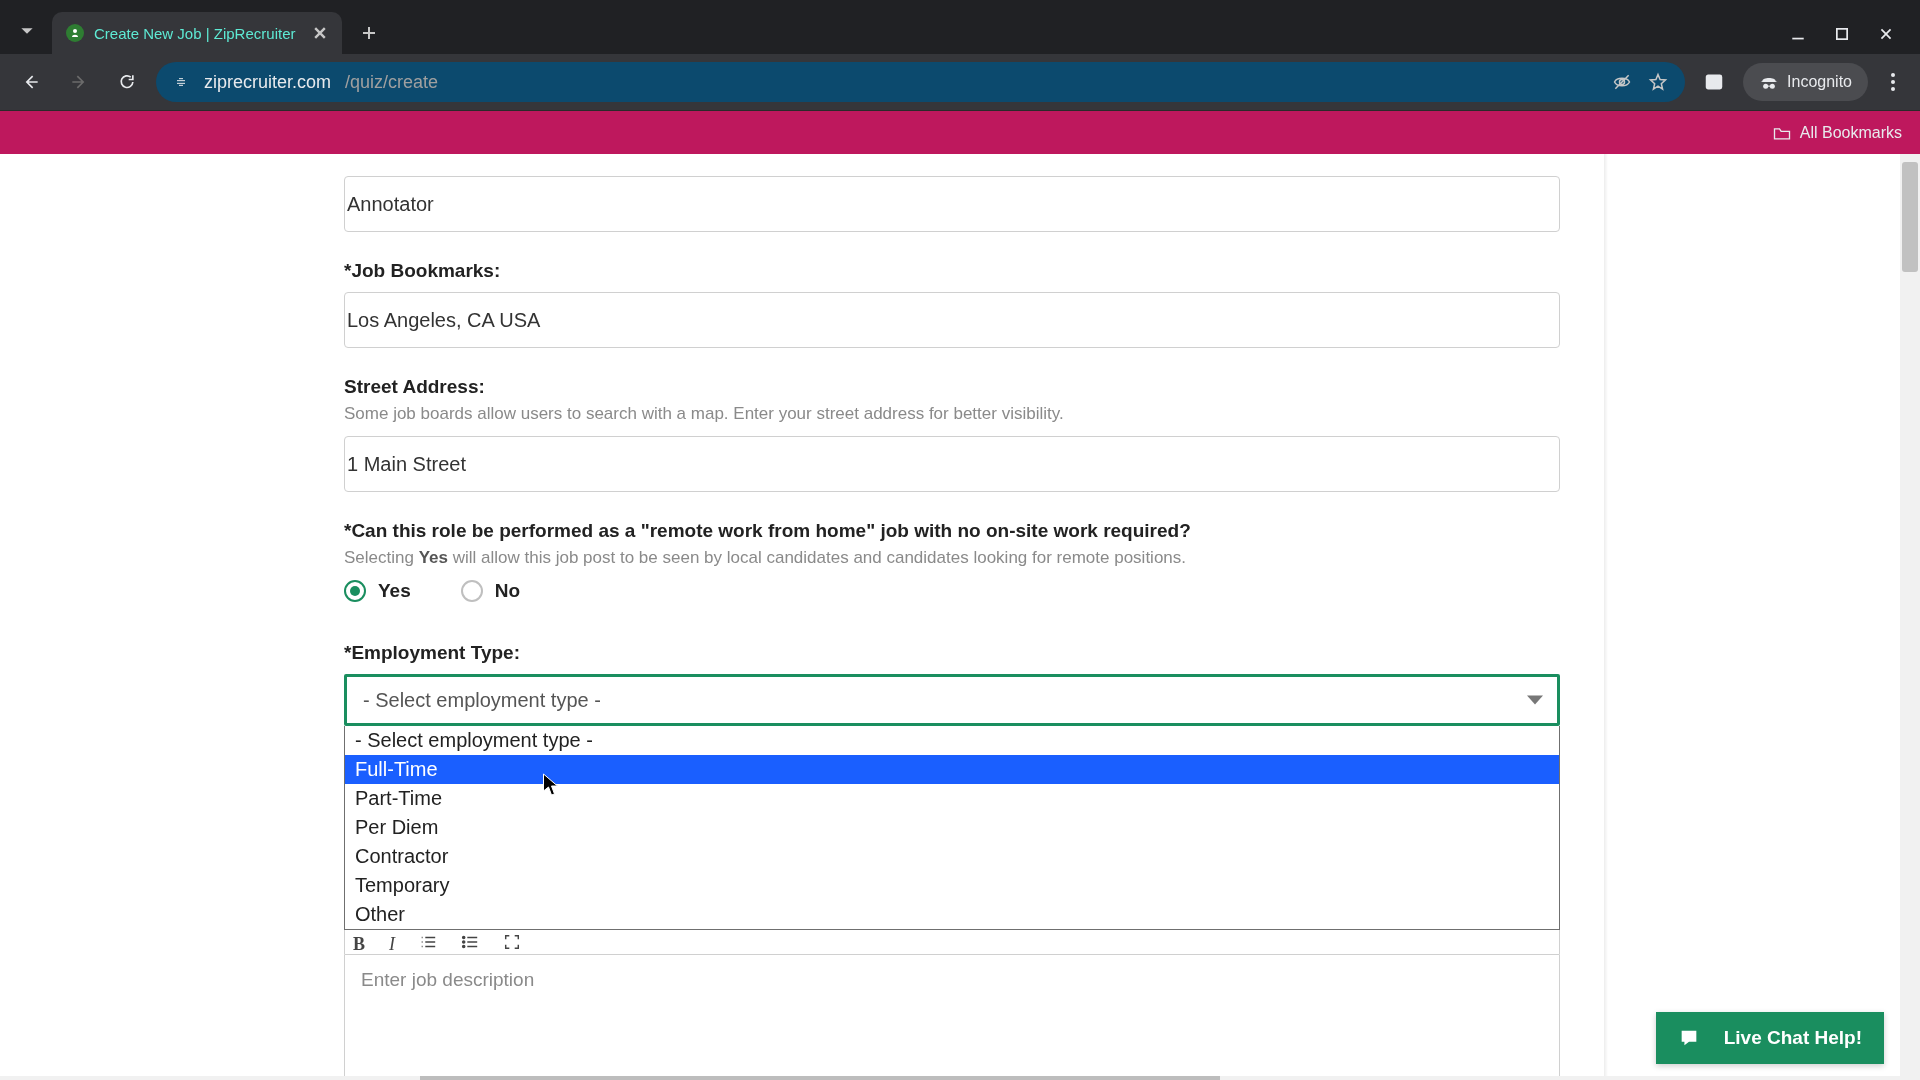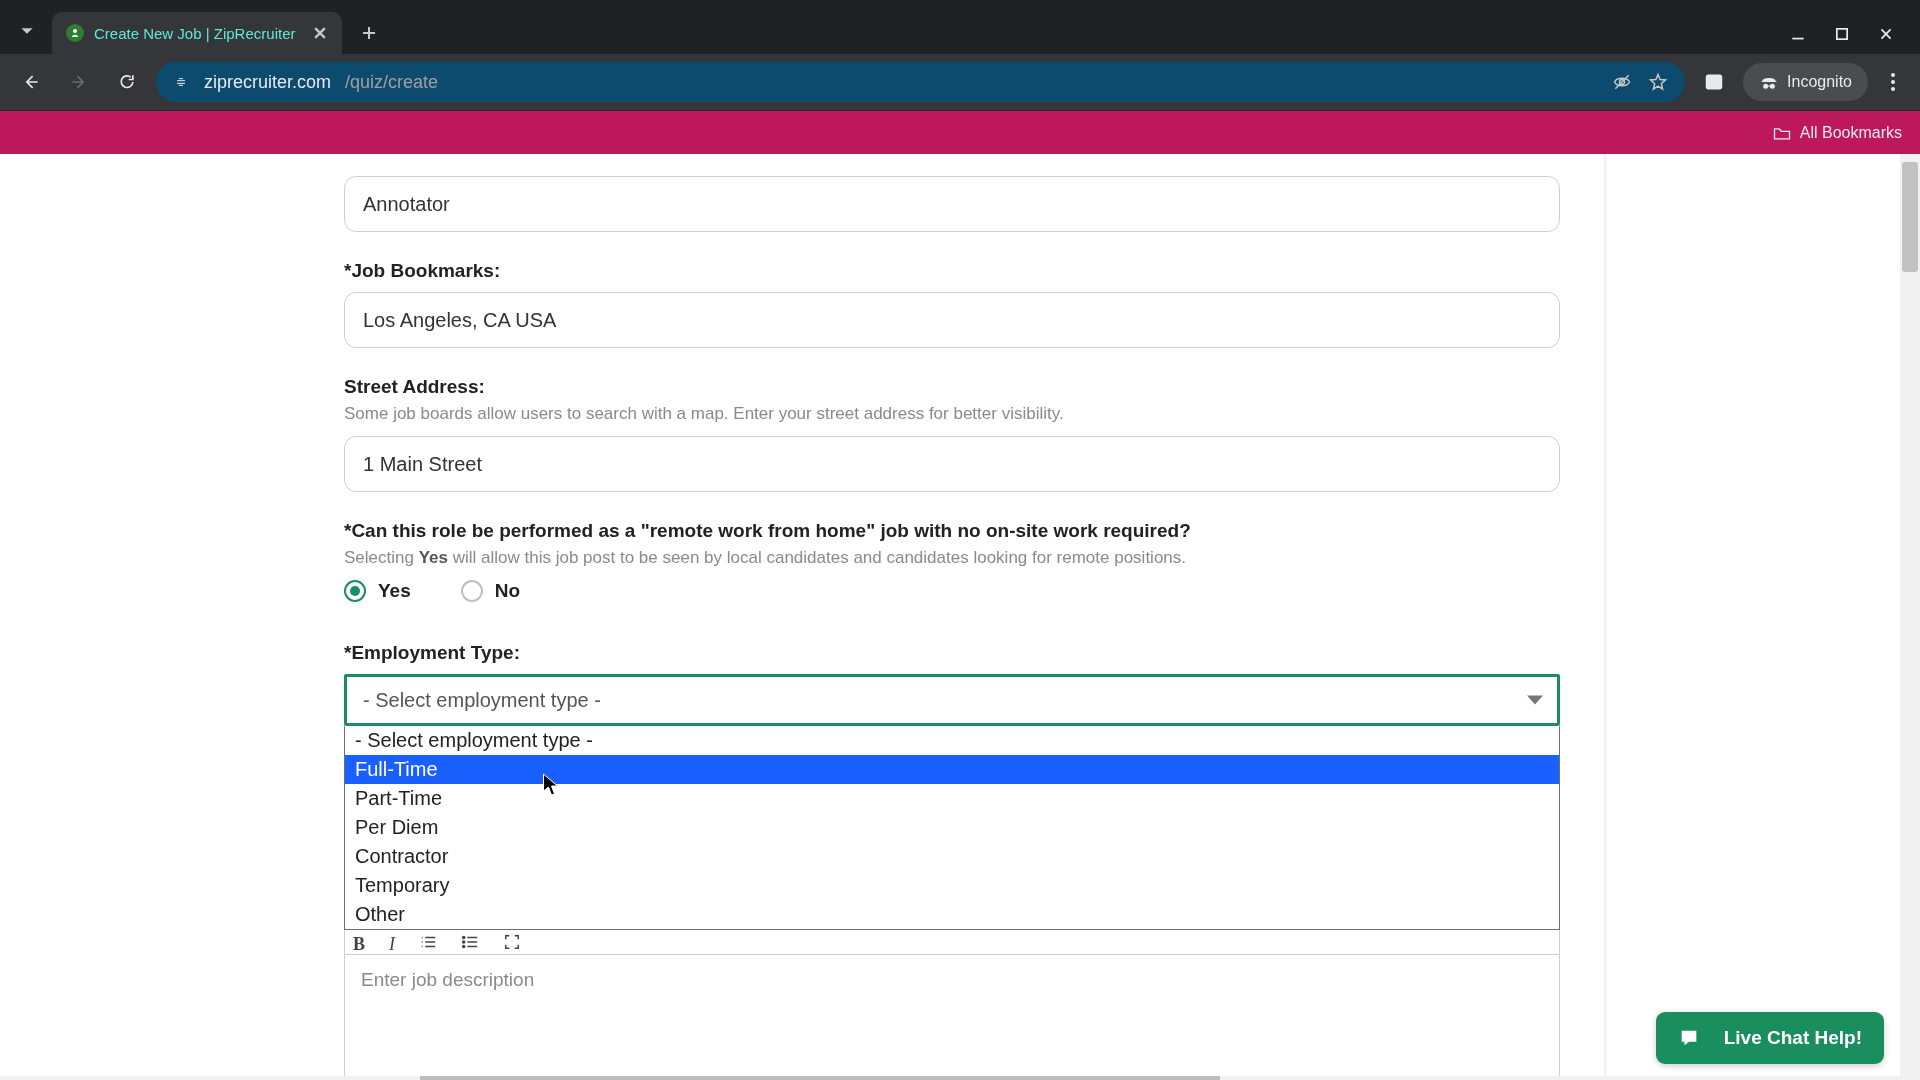--- a/index.html
+++ b/index.html
@@ -84,22 +84,22 @@
   .content-shadow-right {
     position:absolute; top:0; left:1604px; bottom:0; width:4px;
     background:linear-gradient(to right, rgba(0,0,0,0.07), rgba(0,0,0,0));
   }
 
   .form-wrap {
     position:absolute; left:344px; top:0px; width:1216px; padding-top: 22px;
     font-size:19px; color:#555;
   }
   .field-input {
-    width:100%; height:56px; border:1px solid #d0d0d0; border-radius:12px;
-    padding: 0 18px; font-size:20px; color:#333; background:#fff;
+    width:100%; height:56px; border:1px solid #d0d0d0; border-radius:4px;
+    padding: 0 2px; font-size:20px; color:#333; background:#fff;
     display:flex; align-items:center;
   }
   .label { font-weight:700; color:#222; font-size:19px; margin-top:28px; margin-bottom:10px;}
   .hint { color:#8a8a8a; font-size:17px; margin-top:-4px; margin-bottom:12px;}
   .hint .strong { font-weight:700; color:#555;}
   .radio-row { display:flex; gap:50px; margin-top:12px; align-items:center;}
   .radio { display:flex; align-items:center; gap:12px; font-size:19px; color:#222; font-weight:600;}
   .radio .r {
     width:22px; height:22px; border:2px solid #1a8e5f; border-radius:50%;
     display:flex; align-items:center; justify-content:center;
@@ -140,21 +140,21 @@
   .editor-toolbar .tb.i { font-style:italic; font-weight:400;}
   .editor-toolbar svg { width:18px; height:18px; stroke:#444; fill:none; stroke-width:1.6;}
   .editor-body {
     border:1px solid #d0d0d0; border-top:1px solid #d0d0d0; height:140px; padding:14px 16px;
     color:#8a8a8a; font-size:19px; border-radius:0 0 4px 4px;
   }
 
   
   .live-chat {
     position:absolute; right:36px; bottom:16px; height:52px; padding:0 22px;
-    background:#1a8e5f; color:#fff; border-radius:9px; display:flex; align-items:center;
+    background:#1a8e5f; color:#fff; border-radius:0; display:flex; align-items:center;
     gap:24px; font-size:19px; font-weight:600; box-shadow:0 2px 6px rgba(0,0,0,.2);
   }
   .live-chat svg { width:22px; height:22px; fill:#fff; }
 
   .scrollbar-bottom-strip {
      position:absolute; left:0; right:20px; bottom:0; height:4px; background:#f1f1f1;
   }
   .scrollbar-bottom-strip::before{
      content:""; position:absolute; left:420px; width:800px; top:0; bottom:0; background:#bdbdbd;
   }

